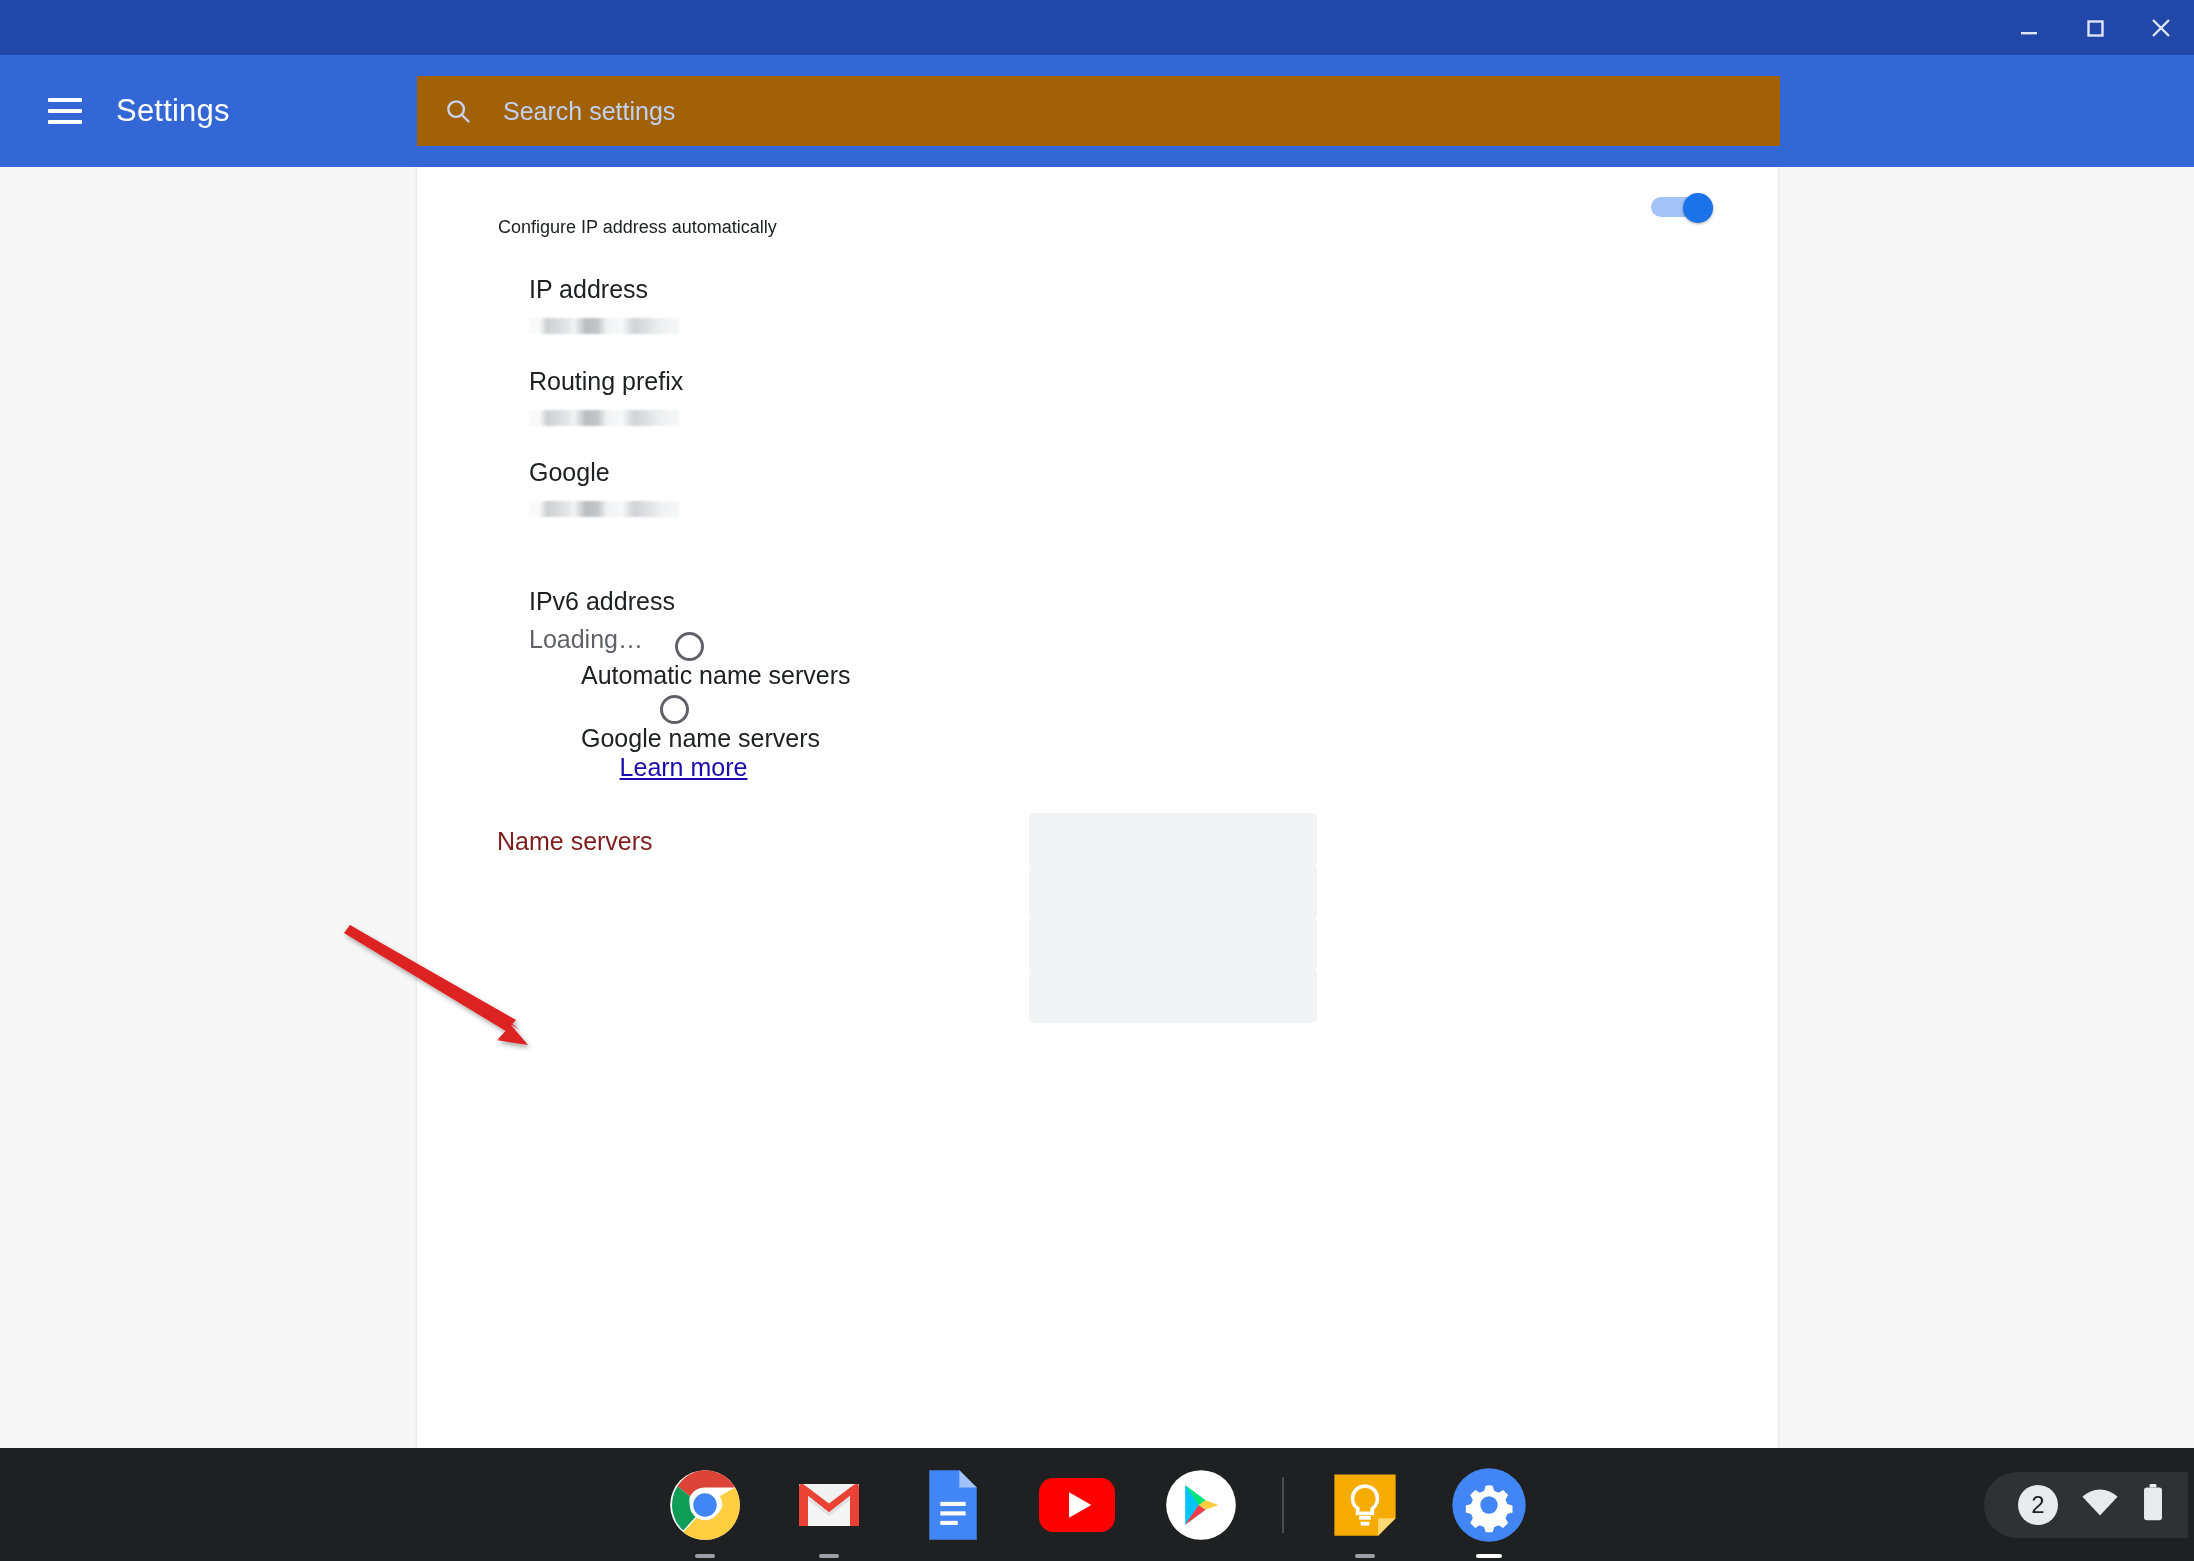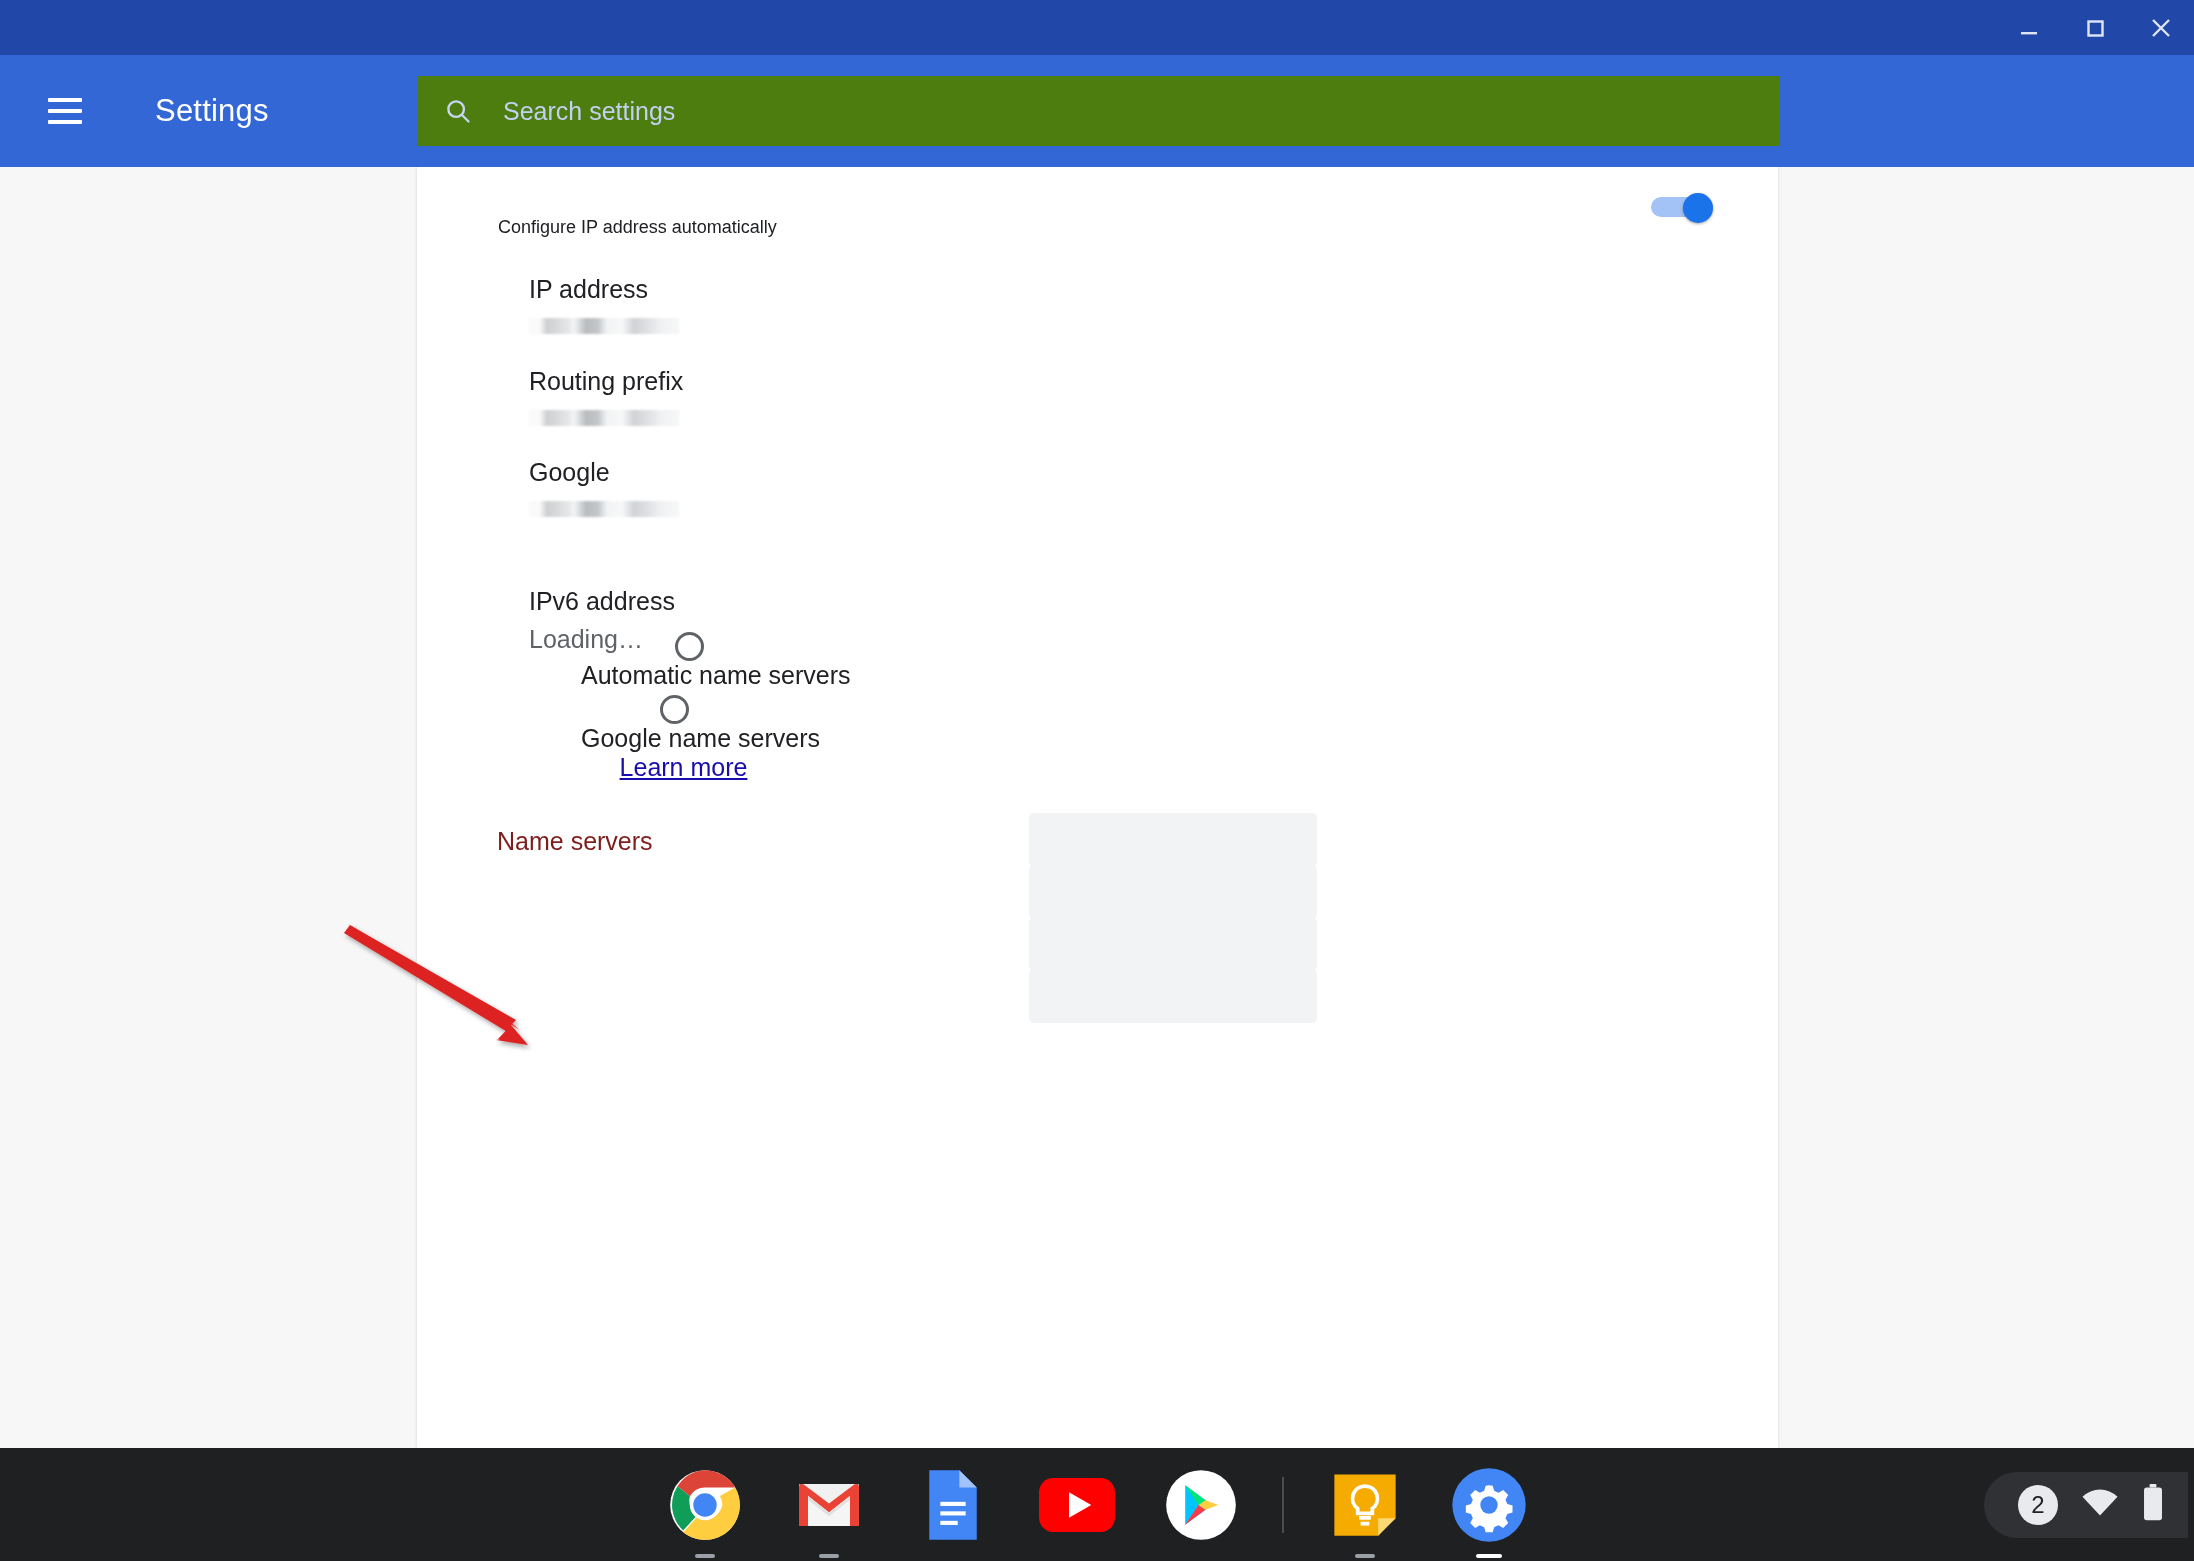--- a/index.html
+++ b/index.html
@@ -30,40 +30,39 @@
   .win-btn svg { display: block; }
 
   
   .header {
     position: absolute;
     top: 55px; left: 0;
     width: 2194px; height: 112px;
     background: #3367d6;
     display: flex;
     align-items: center;
-    gap: 39px;
   }
   .hamburger {
     width: 34px; height: 26px;
     margin-left: 48px;
     display: flex; flex-direction: column; justify-content: space-between;
     cursor: pointer;
   }
   .hamburger span { display: block; height: 4px; background: #fff; border-radius: 1px; }
   .header-title {
     margin-left: 34px;
     color: #ffffff;
     font-size: 31px;
     letter-spacing: .2px;
   }
   .searchbar {
     position: absolute;
     left: 417px; top: 21px;
     width: 1363px; height: 70px;
-    background: #4d7c0f;
+    background: #a16207;
     display: flex;
     align-items: center;
     cursor: text;
   }
   .search-icon { margin-left: 26px; width: 30px; height: 30px; flex: 0 0 auto; }
   .search-input {
     flex: 1;
     margin-left: 30px; margin-right: 20px;
     background: transparent;
     border: none; outline: none;

